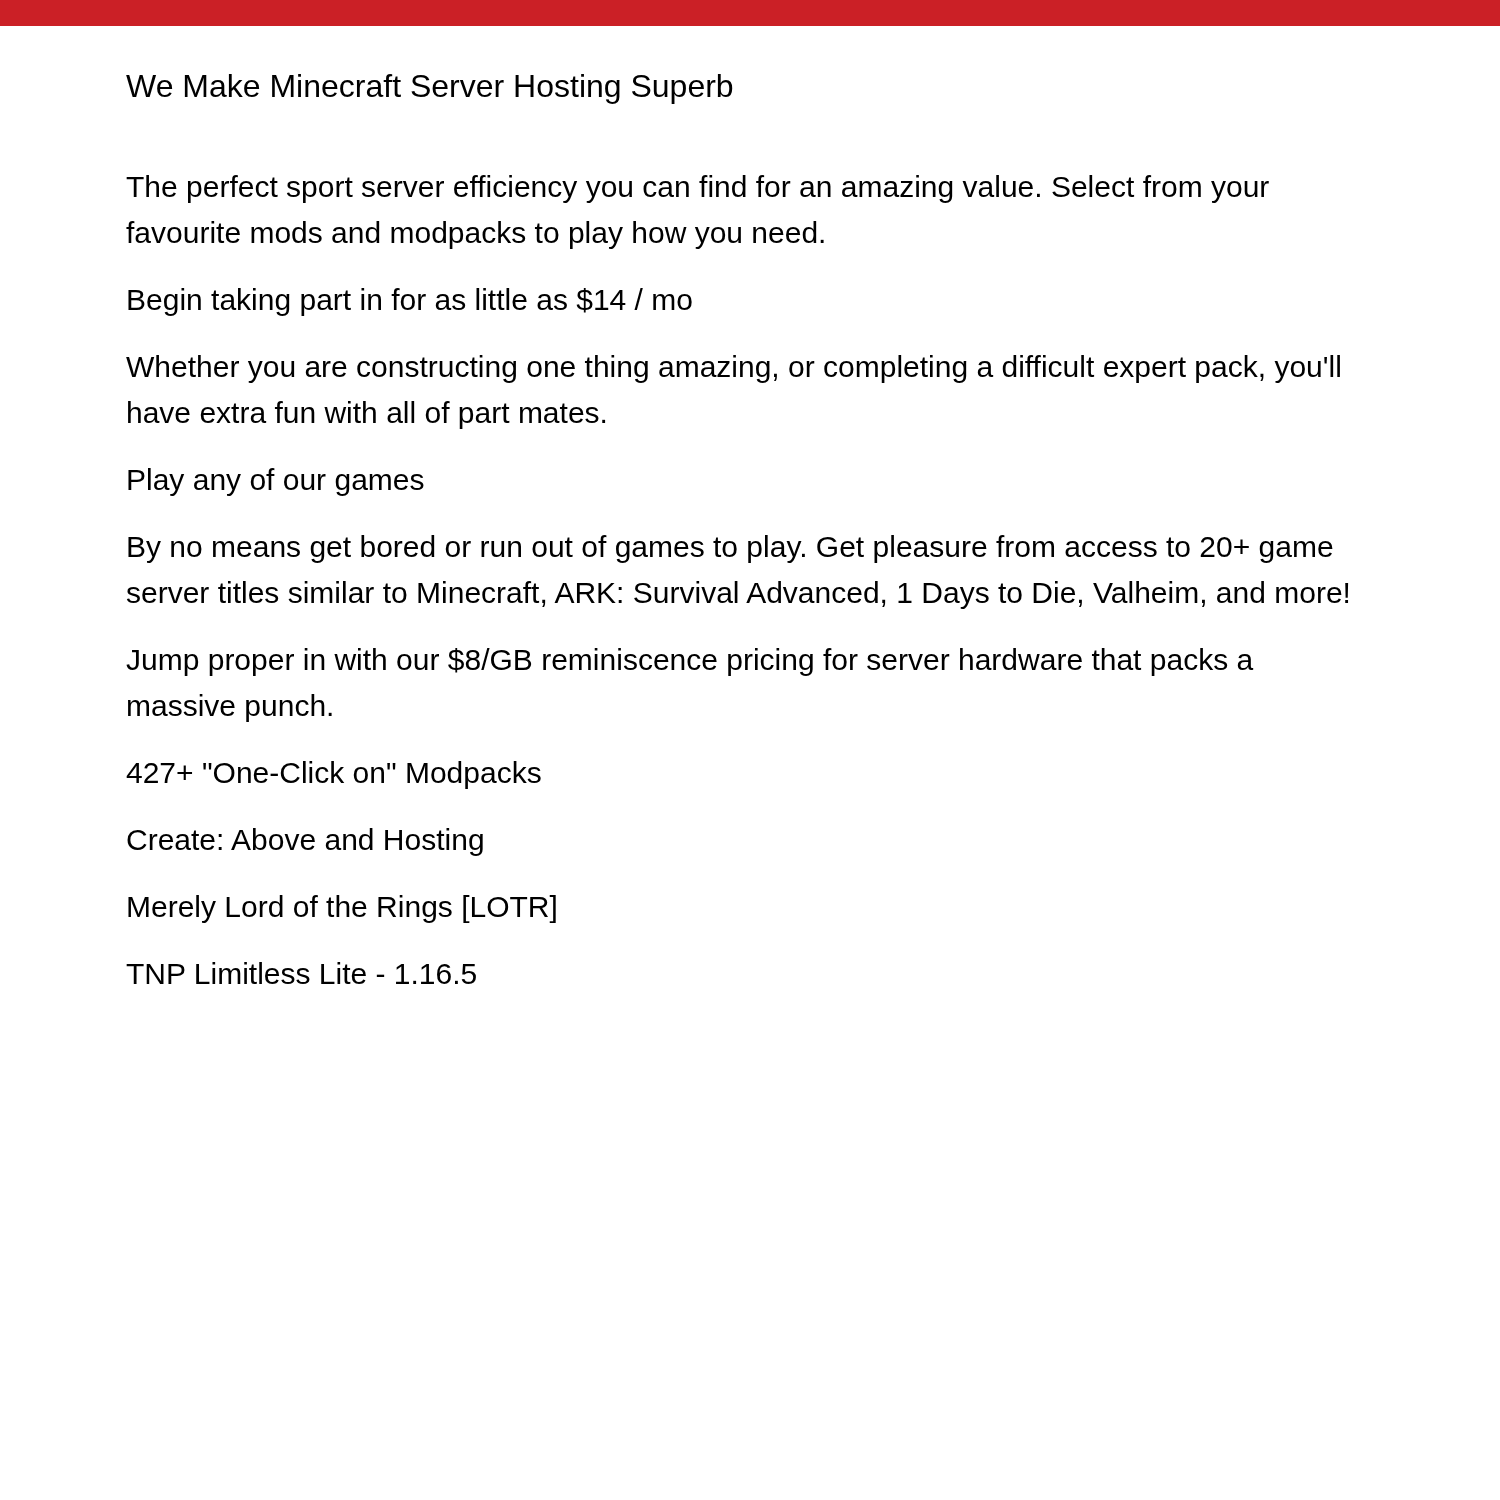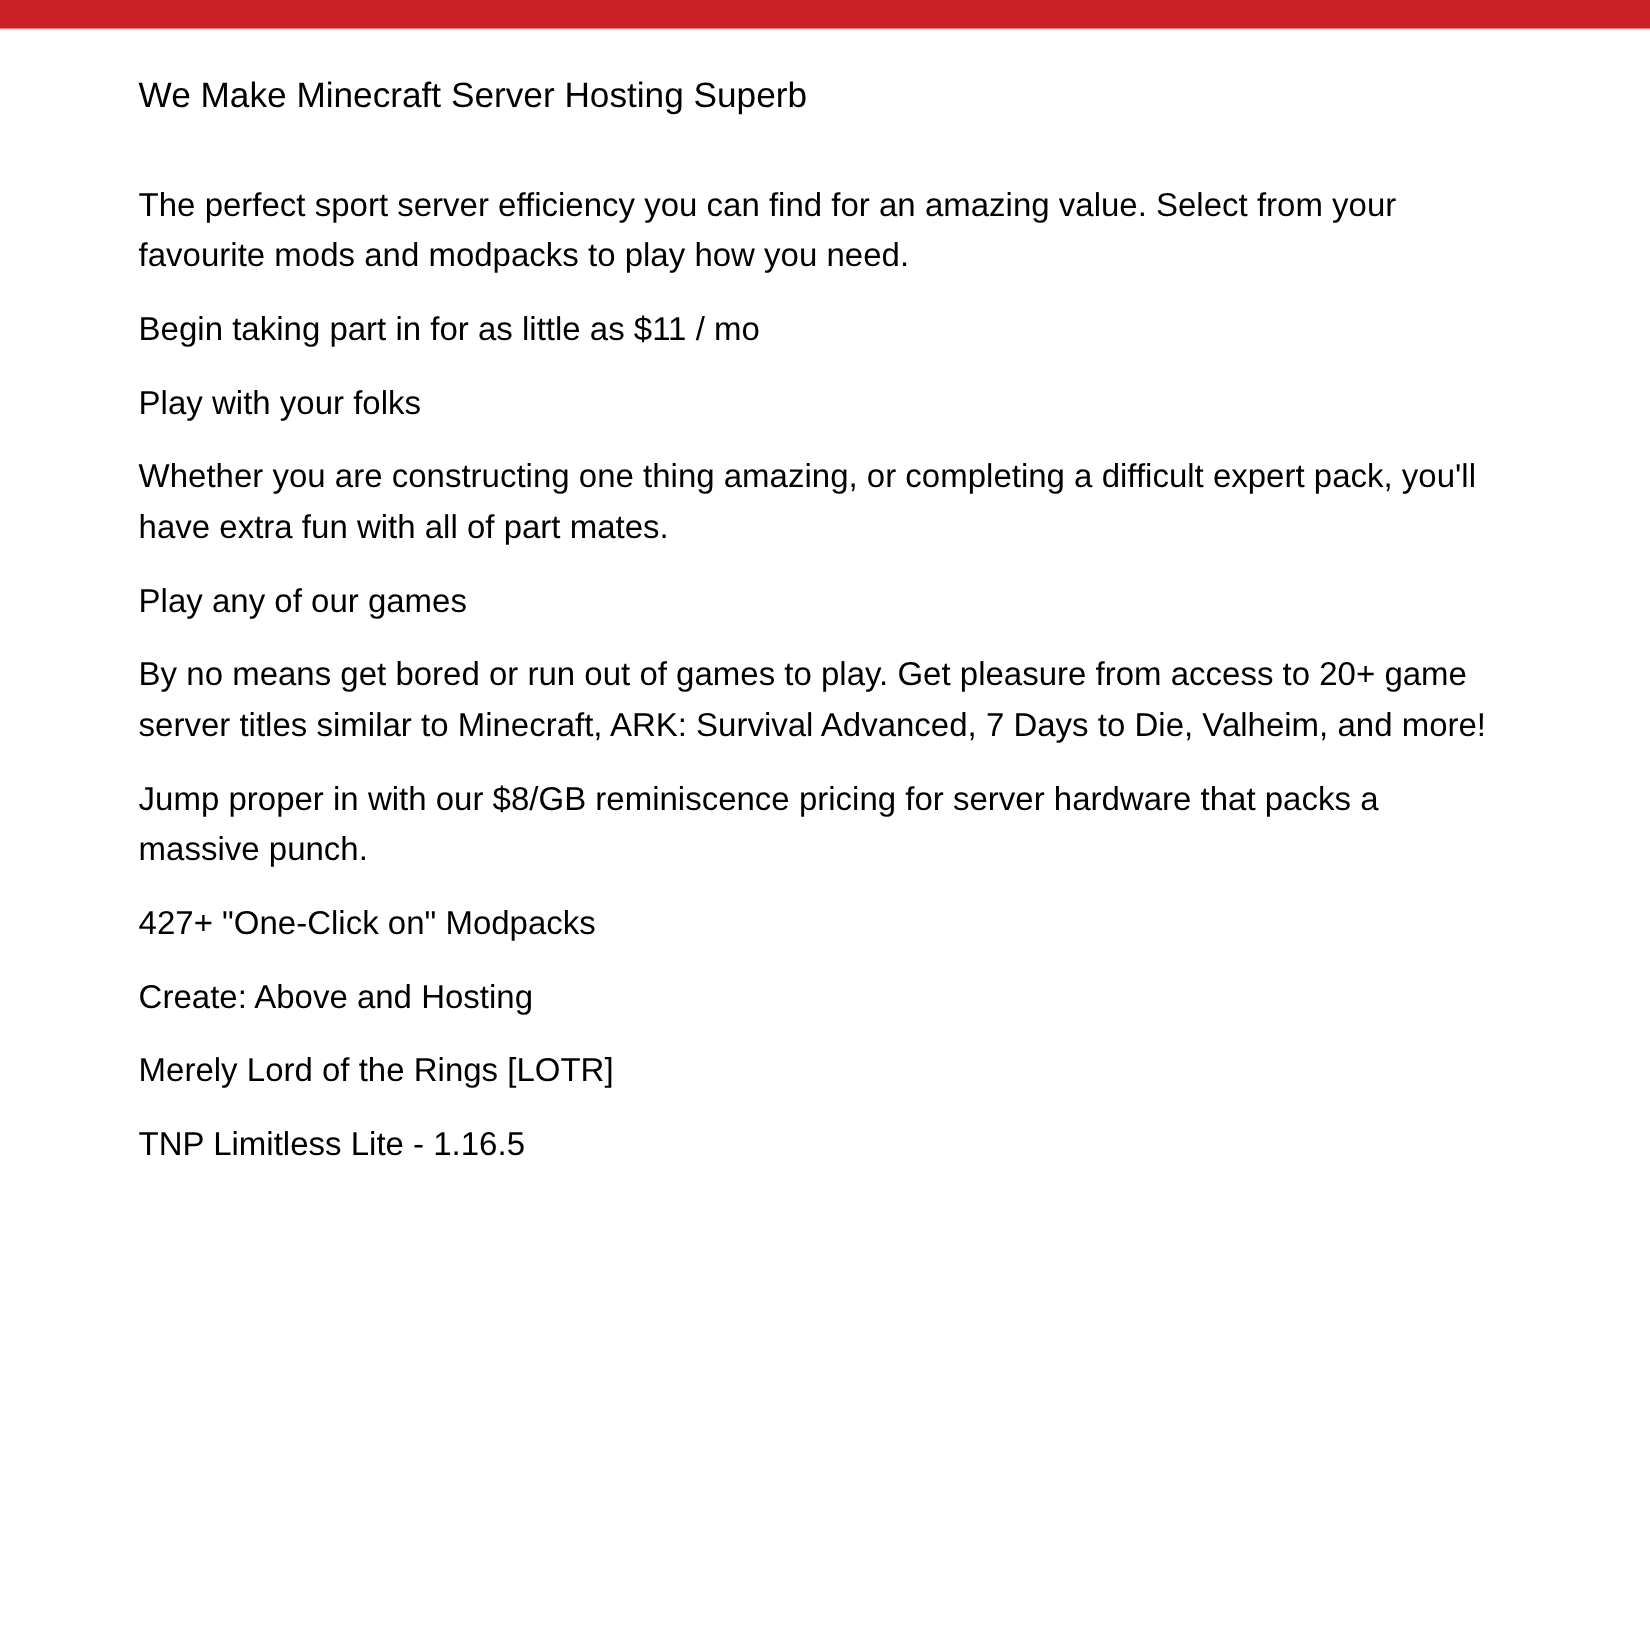--- a/index.html
+++ b/index.html
@@ -42,23 +42,22 @@
   }
 </style>
 </head>
 <body>
 
 <div class="top-bar"></div>
 
 <main class="content">
   <h1>We Make Minecraft Server Hosting Superb</h1>
   <p>The perfect sport server efficiency you can find for an amazing value. Select from your favourite mods and modpacks to play how you need.</p>
-  <p>Begin taking part in for as little as $11 / mo</p>
-  <p>Play with your folks</p>
+  <p>Begin taking part in for as little as $14 / mo</p>
   <p>Whether you are constructing one thing amazing, or completing a difficult expert pack, you'll have extra fun with all of part mates.</p>
   <p>Play any of our games</p>
-  <p>By no means get bored or run out of games to play. Get pleasure from access to 20+ game server titles similar to Minecraft, ARK: Survival Advanced, 7 Days to Die, Valheim, and more!</p>
+  <p>By no means get bored or run out of games to play. Get pleasure from access to 20+ game server titles similar to Minecraft, ARK: Survival Advanced, 1 Days to Die, Valheim, and more!</p>
   <p>Jump proper in with our $8/GB reminiscence pricing for server hardware that packs a massive punch.</p>
   <p>427+ "One-Click on" Modpacks</p>
   <p>Create: Above and Hosting</p>
   <p>Merely Lord of the Rings [LOTR]</p>
   <p>TNP Limitless Lite - 1.16.5</p>
 </main>
 
 </body></html>

